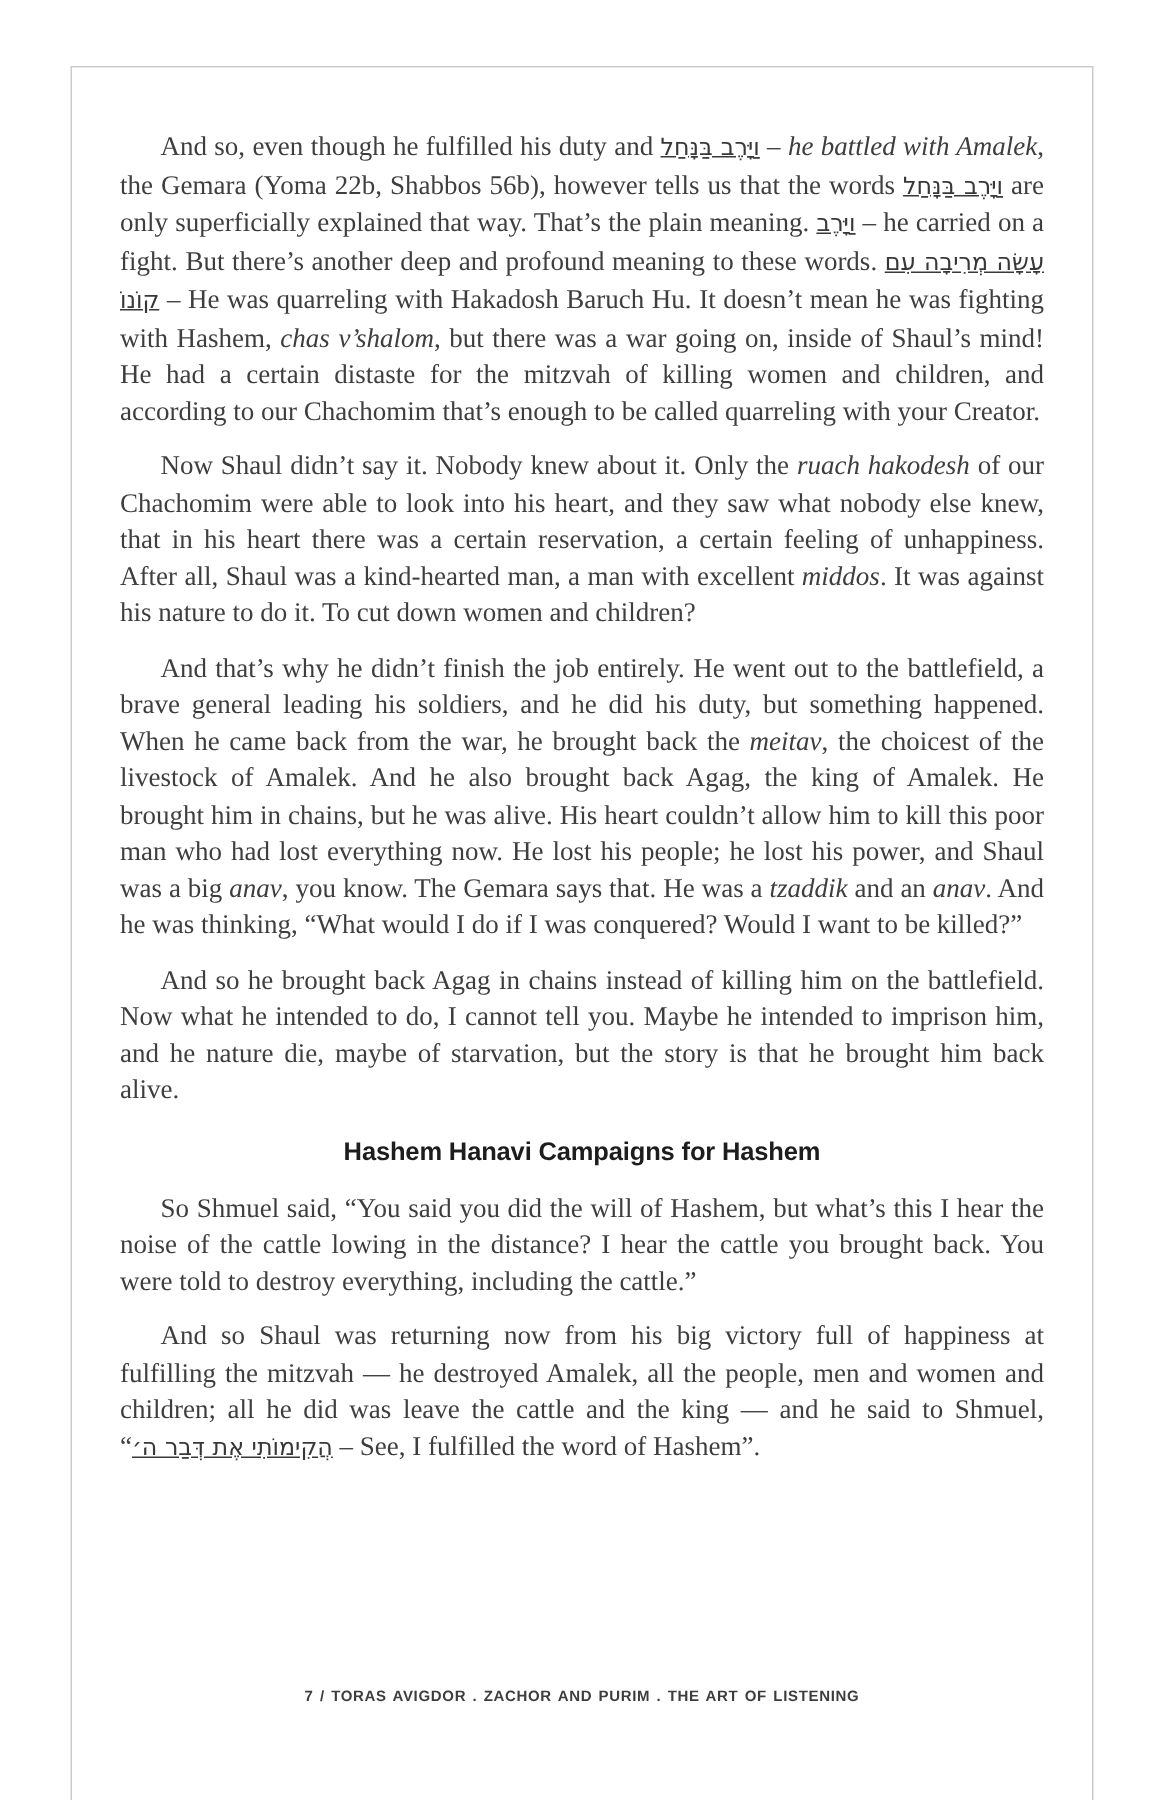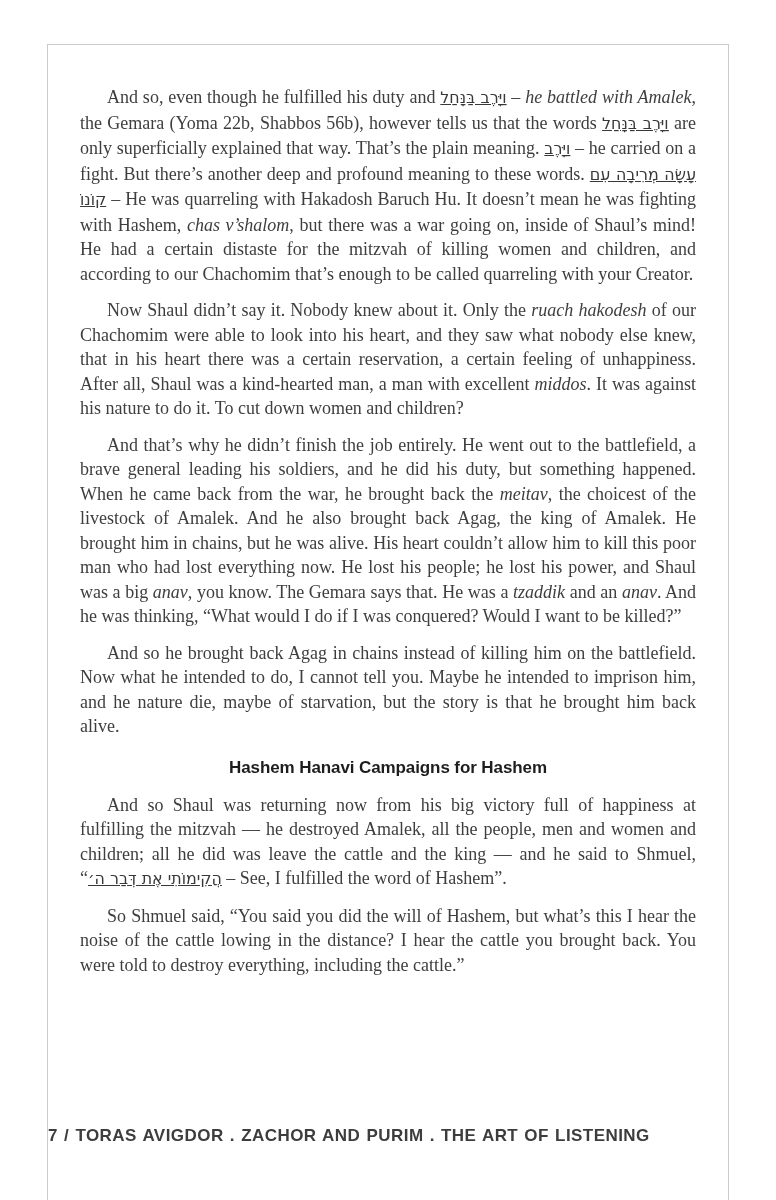--- a/index.html
+++ b/index.html
@@ -51,46 +51,46 @@
     font-family: "DejaVu Sans", sans-serif;
     font-size: 0.88em;
     color: #383838;
     text-decoration: underline;
   }
   .page-footer {
     position: absolute;
     left: 0;
     right: 0;
     top: 1081px;
-    text-align: left;
+    text-align: center;
     font-family: "Liberation Sans", sans-serif;
     font-weight: bold;
-    font-size: 17px;
+    font-size: 10px;
     letter-spacing: 0.45px;
     word-spacing: 1px;
     color: #3d3d3d;
   }
 </style>
 </head>
 <body>
 
 <div class="sheet">
   <main>
 
     <section>
       <p class="body-para">And so, even though he fulfilled his duty and <span class="heb">וַיָּרֶב בַּנָּחַל</span> – <i>he battled with Amalek</i>, the Gemara (Yoma 22b, Shabbos 56b), however tells us that the words <span class="heb">וַיָּרֶב בַּנָּחַל</span> are only superficially explained that way. That’s the plain meaning. <span class="heb">וַיָּרֶב</span> – he carried on a fight. But there’s another deep and profound meaning to these words. <span class="heb">עָשָׂה מְרִיבָה עִם קוֹנוֹ</span> – He was quarreling with Hakadosh Baruch Hu. It doesn’t mean he was fighting with Hashem, <i>chas v’shalom</i>, but there was a war going on, inside of Shaul’s mind! He had a certain distaste for the mitzvah of killing women and children, and according to our Chachomim that’s enough to be called quarreling with your Creator.</p>
       <p class="body-para">Now Shaul didn’t say it. Nobody knew about it. Only the <i>ruach hakodesh</i> of our Chachomim were able to look into his heart, and they saw what nobody else knew, that in his heart there was a certain reservation, a certain feeling of unhappiness. After all, Shaul was a kind-hearted man, a man with excellent <i>middos</i>. It was against his nature to do it. To cut down women and children?</p>
       <p class="body-para">And that’s why he didn’t finish the job entirely. He went out to the battlefield, a brave general leading his soldiers, and he did his duty, but something happened. When he came back from the war, he brought back the <i>meitav</i>, the choicest of the livestock of Amalek. And he also brought back Agag, the king of Amalek. He brought him in chains, but he was alive. His heart couldn’t allow him to kill this poor man who had lost everything now. He lost his people; he lost his power, and Shaul was a big <i>anav</i>, you know. The Gemara says that. He was a <i>tzaddik</i> and an <i>anav</i>. And he was thinking, “What would I do if I was conquered? Would I want to be killed?”</p>
       <p class="body-para">And so he brought back Agag in chains instead of killing him on the battlefield. Now what he intended to do, I cannot tell you. Maybe he intended to imprison him, and he nature die, maybe of starvation, but the story is that he brought him back alive.</p>
     </section>
 
     <section>
       <h2 class="heading second">Hashem Hanavi Campaigns for Hashem</h2>
+      <p class="body-para">So Shmuel said, “You said you did the will of Hashem, but what’s this I hear the noise of the cattle lowing in the distance? I hear the cattle you brought back. You were told to destroy everything, including the cattle.”</p>
       <p class="body-para">And so Shaul was returning now from his big victory full of happiness at fulfilling the mitzvah — he destroyed Amalek, all the people, men and women and children; all he did was leave the cattle and the king — and he said to Shmuel, “<span class="heb">הֲקִימוֹתִי אֶת דְּבַר ה׳</span> – See, I fulfilled the word of Hashem”.</p>
-      <p class="body-para">So Shmuel said, “You said you did the will of Hashem, but what’s this I hear the noise of the cattle lowing in the distance? I hear the cattle you brought back. You were told to destroy everything, including the cattle.”</p>
     </section>
 
   </main>
 
   <footer class="page-footer">
     <span>7 / TORAS AVIGDOR . ZACHOR AND PURIM . THE ART OF LISTENING</span>
   </footer>
 </div>
 
 </body></html>

